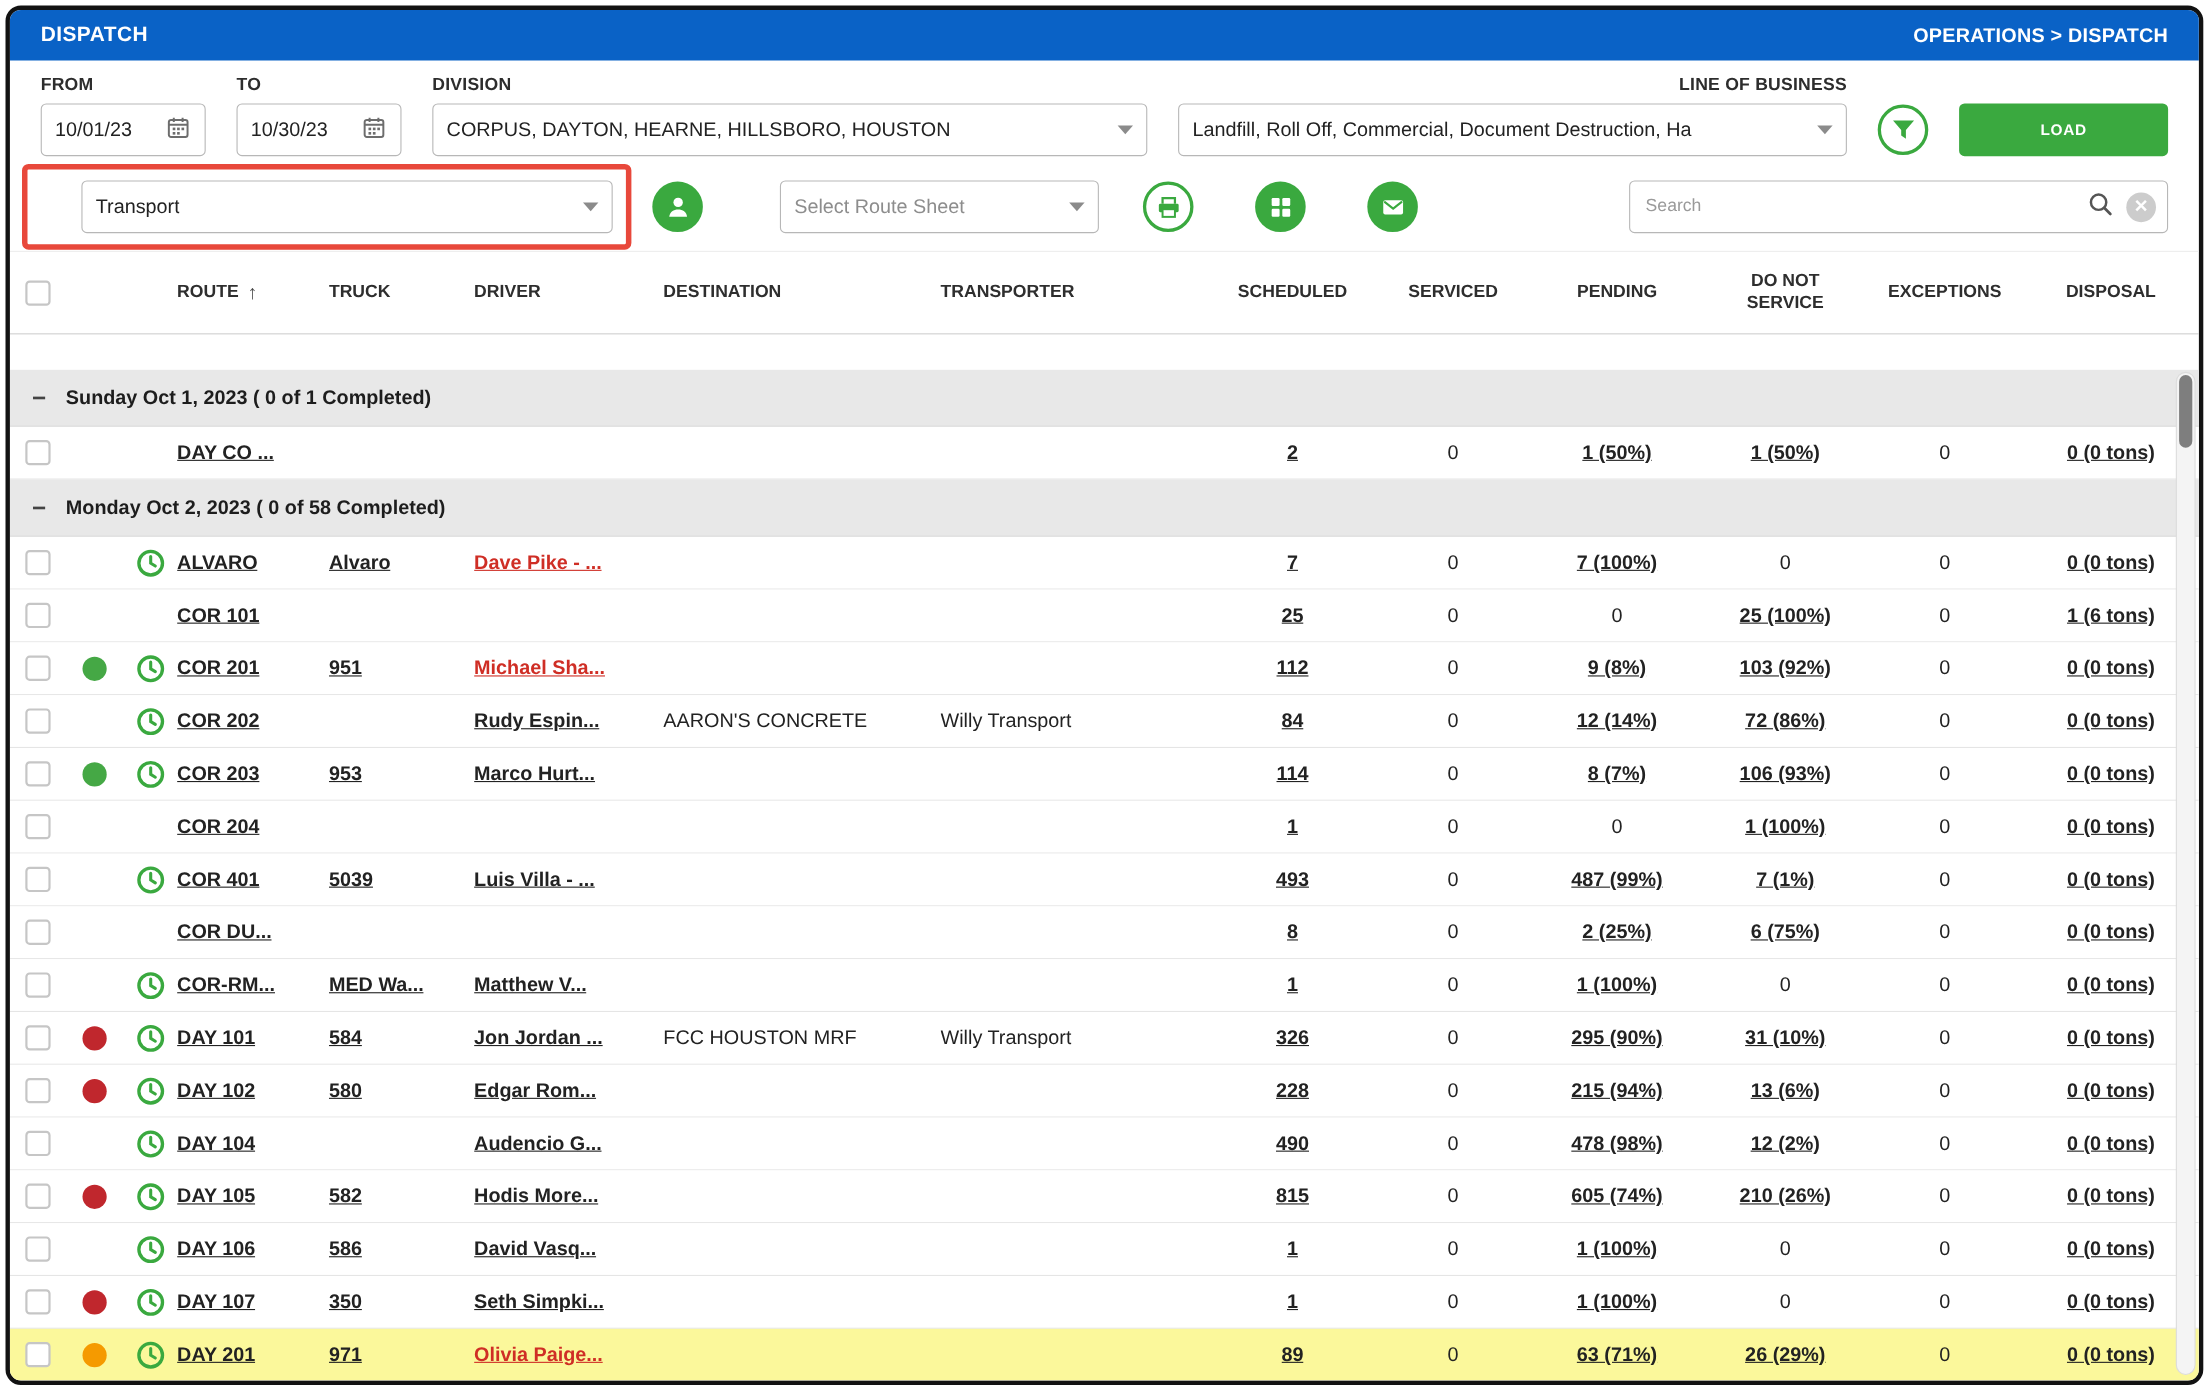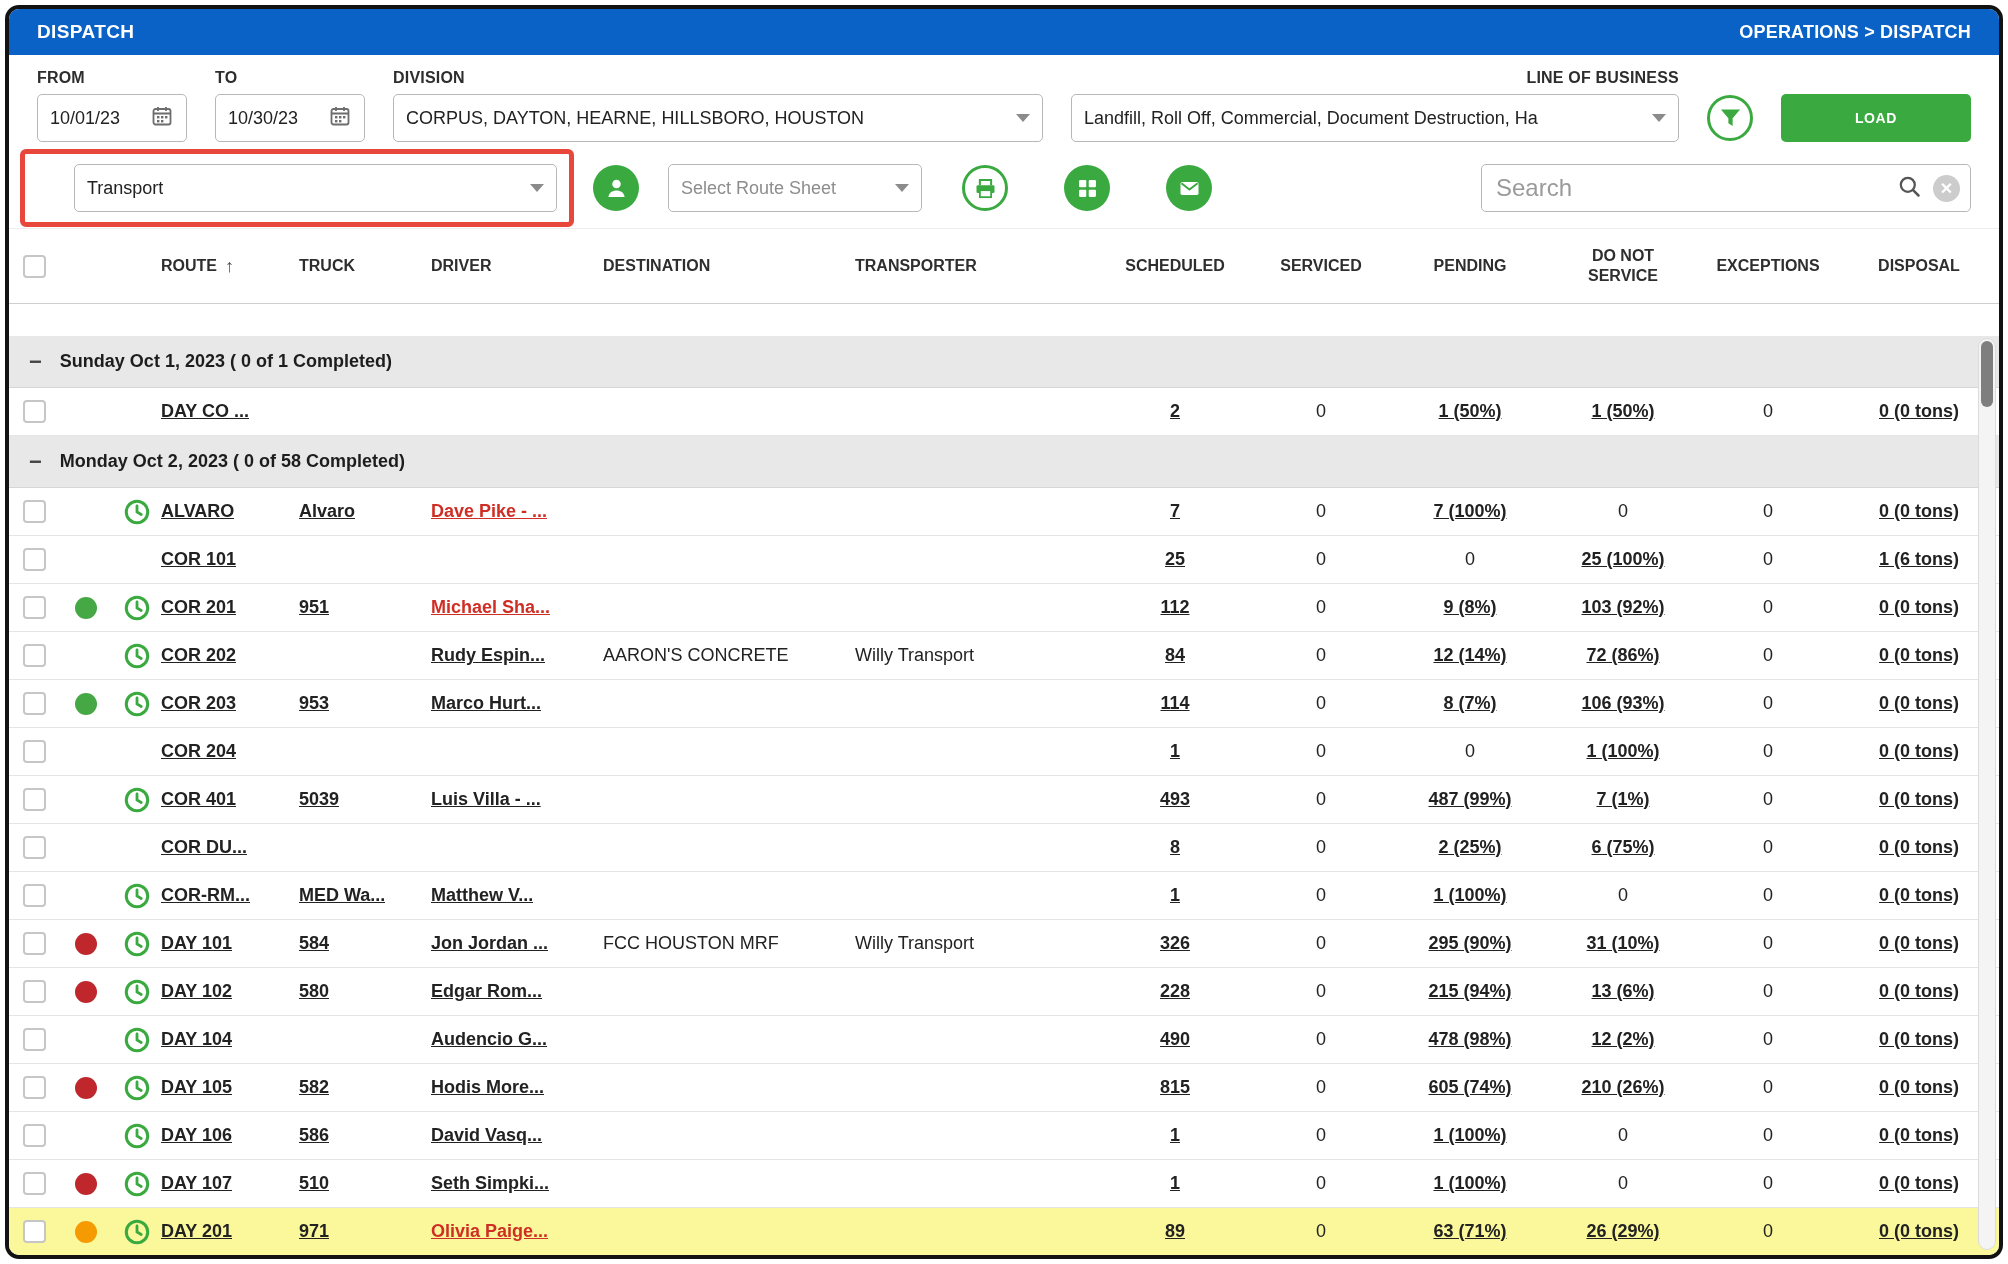--- a/index.html
+++ b/index.html
@@ -26,25 +26,25 @@
   
   .circle { width:46px; height:46px; border-radius:50%; display:flex; align-items:center; justify-content:center; flex:0 0 auto; }
   .circle.solid { background:#3aa93f; }
   .circle.outline { background:#fff; border:3px solid #3aa93f; }
   .circle svg { width:27px; height:27px; }
 
   
   .toolbar { display:flex; align-items:center; padding:0 28px; margin-top:22px; flex:0 0 auto; }
   .transport-wrap { position:relative; width:520px;padding-left:37px; }
   .annotation { position:absolute; inset:-15px -17px; border:5px solid #e8483b; border-radius:6px; pointer-events:none; }
-  .sheet-box { width:254px; margin-left:29px; }
+  .sheet-box { width:290px; margin-left:70px; }
   .sheet-box .val { color:#8d8d8d; }
   .ml36 { margin-left:36px; } .ml56 { margin-left:56px; } .ml40 { margin-left:40px; }
   .searchbox { margin-left:auto; width:490px; height:48px; border:1.5px solid #b7b7b7; border-radius:5px; display:flex; align-items:center; padding:0 10px 0 14px; gap:10px; }
-  .searchbox input { flex:1; border:none; outline:none; font-size:24px; color:#4d7c0f; font-family:inherit; min-width:0; background:transparent; }
+  .searchbox input { flex:1; border:none; outline:none; font-size:16px; color:#4d7c0f; font-family:inherit; min-width:0; background:transparent; }
   .searchbox input::placeholder { color:#9a9a9a; }
   .clear-btn { width:27px; height:27px; border-radius:50%; background:#cccccc; color:#fff; font-size:16px; font-weight:bold; display:flex; align-items:center; justify-content:center; }
 
   
   .table-area { flex:1; display:flex; flex-direction:column; min-height:0; margin-top:16px;gap:32px; }
   .thead, .row { display:grid; grid-template-columns:50px 54px 48px 138px 132px 172px 252px 244px 152px 140px 158px 148px 142px 1fr; align-items:center; }
   .thead { height:76px; border-top:1px solid #ededed; border-bottom:1.5px solid #cfcfcf; font-size:16px; font-weight:bold; color:#2e2e2e; flex:0 0 auto; }
   .thead .cell { line-height:1.25; }
   .cell { display:flex; align-items:center; min-width:0; }
   .c-num { justify-content:center; text-align:center; }
@@ -845,21 +845,21 @@
             <div class="cell c-clock">
               <svg class="clock" viewBox="0 0 24 24">
                 <circle cx="12" cy="12" r="9.2" fill="none" stroke="#3aa93f" stroke-width="2.6"></circle>
                 <path d="M12 6.8 V12 L15.6 14.2" fill="none" stroke="#3aa93f" stroke-width="2.4" stroke-linecap="round"></path>
               </svg>
             </div>
             <div class="cell ">
               <span class="lnk">DAY 107</span>
             </div>
             <div class="cell ">
-              <span class="lnk">510</span>
+              <span class="lnk">350</span>
             </div>
             <div class="cell ">
               <span class="lnk">Seth Simpki...</span>
             </div>
             <div class="cell "></div>
             <div class="cell "></div>
             <div class="cell c-num">
               <span class="lnk">1</span>
             </div>
             <div class="cell c-num">

